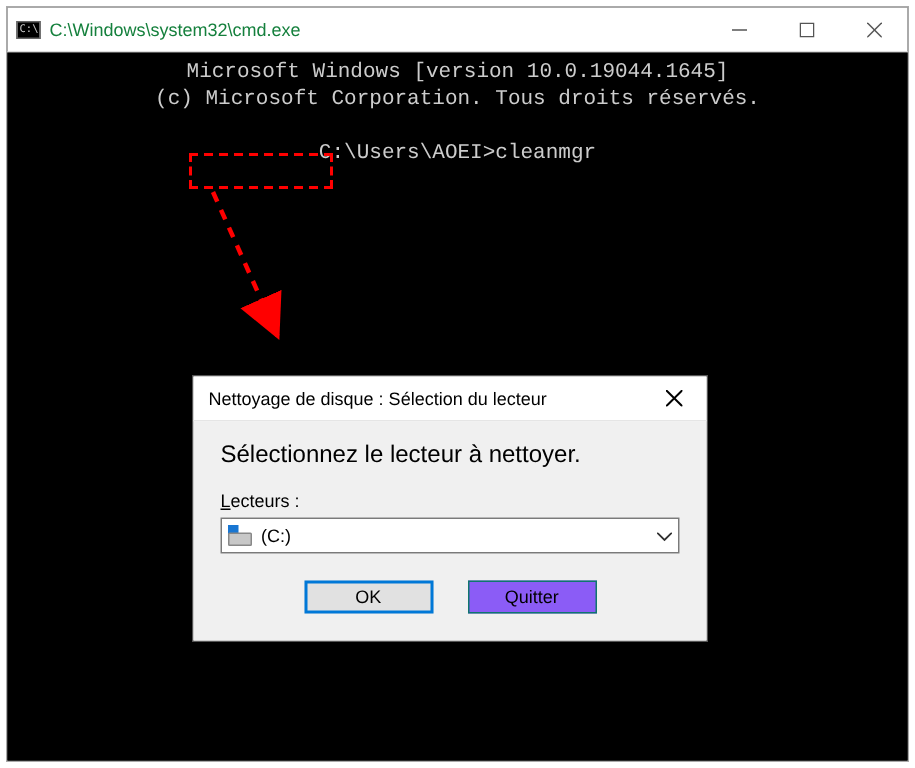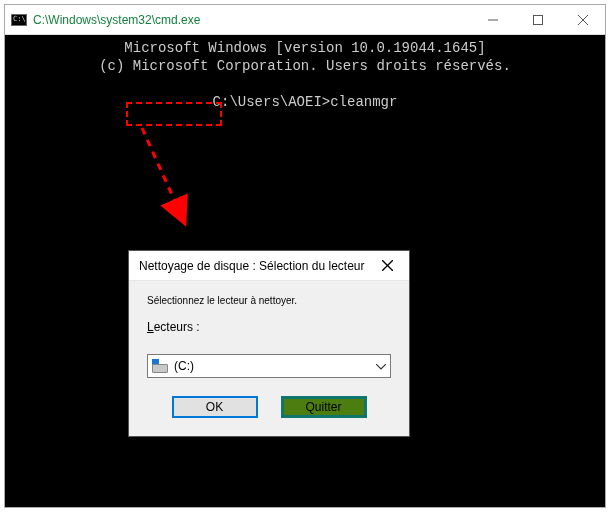--- a/index.html
+++ b/index.html
@@ -17,36 +17,36 @@
   .cmd-body { position: absolute; top: 30px; left: 0; right: 0; bottom: 0; background: #000; color: #ccc; font-family: Consolas, "Courier New", monospace; font-size: 14px; line-height: 18px; padding: 4px 6px; white-space: pre; text-align: center; }
   .cmd-body .line { display: block; }
 
   
   .highlight-box { position: absolute; border: 2px dashed #f00; pointer-events: none; }
 
   
   .arrow-svg { position: absolute; pointer-events: none; }
 
   
-  .dialog { position: absolute; left: 128px; top: 250px; width: 282px; background: #fff; border: 1px solid #555; box-shadow: 2px 2px 8px rgba(0,0,0,0.4); }
+  .dialog { position: absolute; left: 128px; top: 250px; width: 344px; background: #fff; border: 1px solid #555; box-shadow: 2px 2px 8px rgba(0,0,0,0.4); }
   .dlg-titlebar { height: 30px; background: #fff; display: flex; align-items: center; padding: 0 0 0 10px; border-bottom: 1px solid #e5e5e5; }
   .dlg-title { font-size: 12px; color: #000; flex: 1; }
   .dlg-close { width: 44px; height: 30px; display: flex; align-items: center; justify-content: center; }
   .dlg-close svg { stroke: #000; }
   .dlg-body { padding: 14px 18px 18px 18px; background: #f0f0f0; }
-  .dlg-instr { font-size: 10px; color: #000; margin-bottom: 14px; }
-  .dlg-label { font-size: 12px; color: #000; margin-bottom: 20px; text-decoration: underline; text-decoration-color: transparent; }
+  .dlg-instr { font-size: 16px; color: #000; margin-bottom: 14px; }
+  .dlg-label { font-size: 12px; color: #000; margin-bottom: 4px; text-decoration: underline; text-decoration-color: transparent; }
   .dlg-label .accel { text-decoration: underline; }
   .drive-select { width: 100%; height: 24px; border: 1px solid #7a7a7a; background: #fff; display: flex; align-items: center; padding: 0 4px; font-size: 12px; position: relative; }
   .drive-icon { width: 16px; height: 14px; margin-right: 6px; position: relative; }
   .drive-icon .disk { position: absolute; bottom: 0; width: 16px; height: 9px; background: #c8c8c8; border: 1px solid #888; border-radius: 1px; }
   .drive-icon .flag { position: absolute; top: 0; left: 0; width: 7px; height: 6px; background: #1976d2; }
   .drive-chevron { margin-left: auto; }
   .dlg-buttons { display: flex; justify-content: center; gap: 23px; margin-top: 18px; }
-  .dlg-btn { width: 86px; height: 22px; font-size: 12px; border: 3px solid #0f766e; background: #4d7c0f; display: flex; align-items: center; justify-content: center; }
+  .dlg-btn { width: 86px; height: 22px; font-size: 12px; border: 1px solid #0f766e; background: #8b5cf6; display: flex; align-items: center; justify-content: center; }
   .dlg-btn.primary { border: 2px solid #0078d7; background: #e1e1e1; }
 </style>
 </head>
 <body>
 
 <div class="cmd-window">
   <div class="cmd-titlebar">
     <span class="cmd-icon">
         <span class="cmd-icon-inner">C:\</span>
       </span>
@@ -63,21 +63,21 @@
           </svg>
       </div>
       <div class="win-btn">
         <svg width="10" height="10" viewBox="0 0 10 10">
             <line x1="0" y1="0" x2="10" y2="10" stroke-width="1"></line>
             <line x1="10" y1="0" x2="0" y2="10" stroke-width="1"></line>
           </svg>
       </div>
     </div>
   </div>
-  <div class="cmd-body"><span class="line">Microsoft Windows [version 10.0.19044.1645]</span><span class="line">(c) Microsoft Corporation. Users droits réservés.</span><span class="line"> </span><span class="line"><span>C:\Users\AOEI&gt;</span><span>cleanmgr</span></span><span class="line"> </span></div>
+  <div class="cmd-body"><span class="line">Microsoft Windows [version 10.0.19044.1645]</span><span class="line">(c) Microsoft Corporation. Tous droits réservés.</span><span class="line"> </span><span class="line"><span>C:\Users\AOEI&gt;</span><span>cleanmgr</span></span><span class="line"> </span></div>
 </div>
 
 <div class="highlight-box" style="left:126px; top:102px; width:96px; height:24px;"></div>
 
 <svg class="arrow-svg" style="left:130px; top:124px;" width="80" height="120">
   <defs>
     <marker id="ah" markerWidth="12" markerHeight="12" refX="9" refY="5" orient="auto">
       <path d="M0,0 L10,5 L0,10 Z" fill="#f00"></path>
     </marker>
   </defs>

